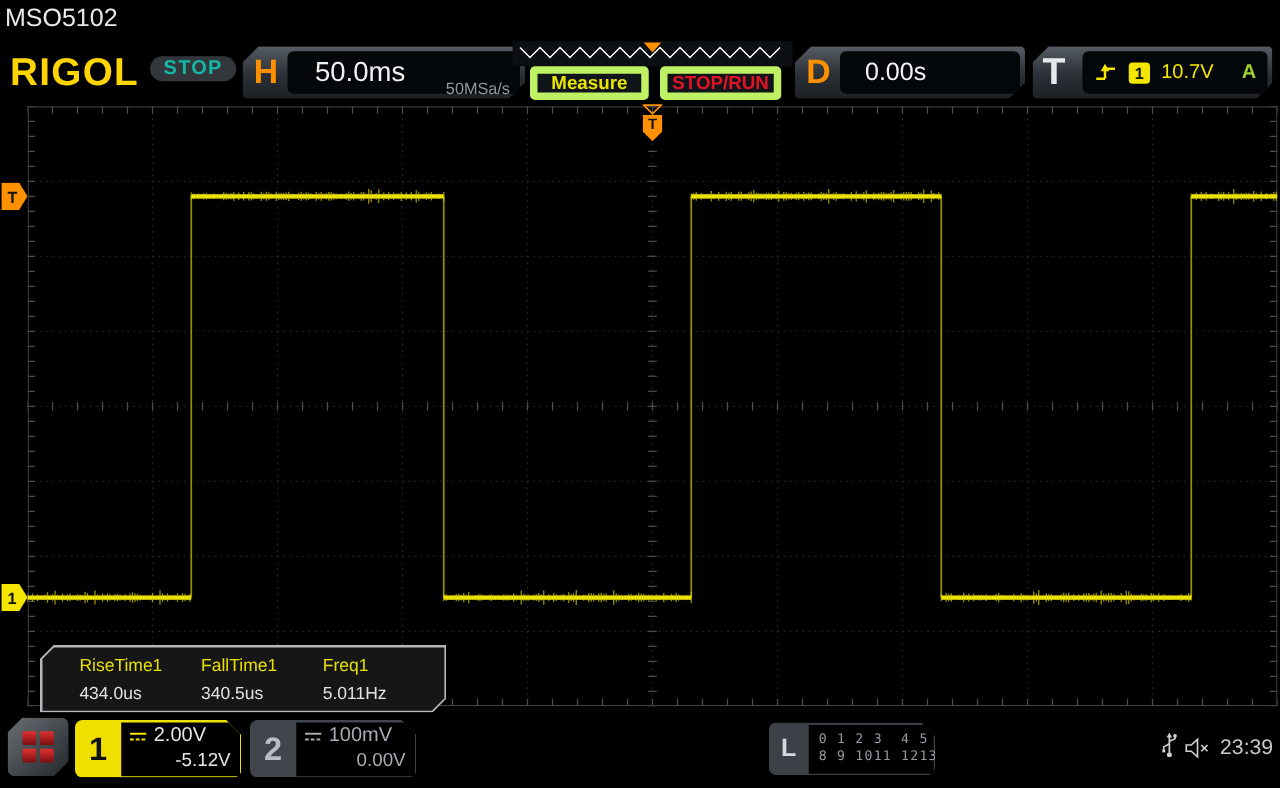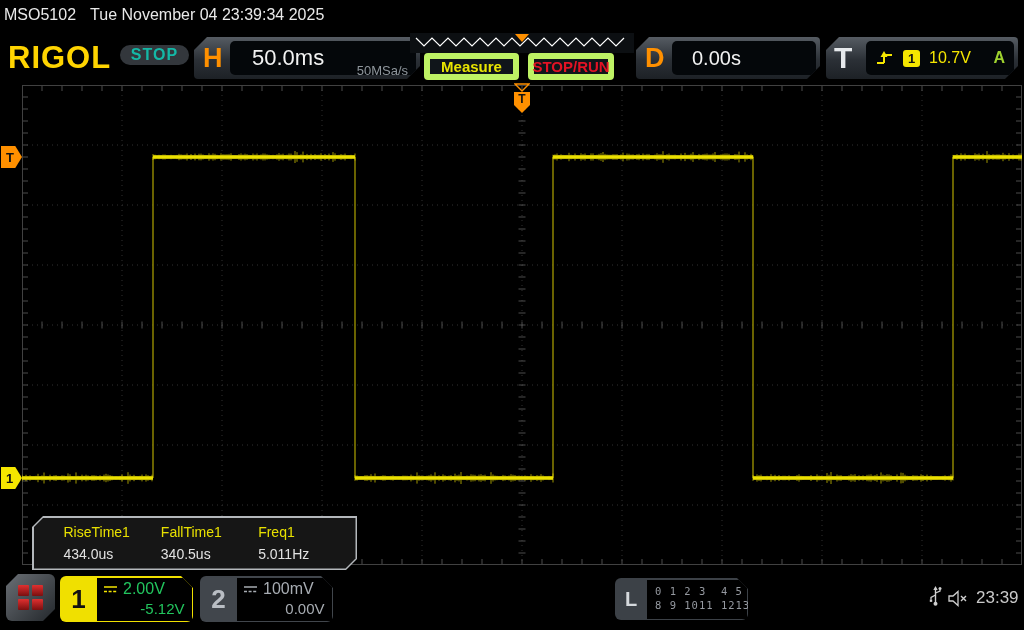--- a/index.html
+++ b/index.html
@@ -1,21 +1,21 @@
 <!DOCTYPE html>
 <html><head>
 <meta charset="utf-8">
 <style>
   * { margin:0; padding:0; box-sizing:border-box; }
   html,body { background:#000; }
   body { font-family:"Liberation Sans", sans-serif; }
   .screen { position:relative; width:1024px; height:630px; background:#000; overflow:hidden; }
 
   
-  .titlebar { position:absolute; left:0; top:0; width:1024px; height:30px; display:flex; align-items:center; gap:14px; padding-left:4px; color:#e9e9e9; font-size:16px; }
+  .titlebar { position:absolute; left:0; top:0; width:1024px; height:30px; display:flex; align-items:center; gap:14px; padding-left:4px; color:#e9e9e9; font-size:20px; }
 
   
   .logo { position:absolute; left:8px; top:40px; font-family:Liberation Sans, sans-serif; font-weight:900; font-size:31px; color:#ffd400; letter-spacing:1px; }
   .stopoval { position:absolute; left:120px; top:45px; width:69px; height:20px; border-radius:15px; background:#33373c; color:#14b8a6; font-weight:bold; font-size:16px; letter-spacing:1px; display:flex; align-items:center; justify-content:center; }
 
   .tab { position:absolute; top:37px; height:42px; background:linear-gradient(180deg,#565c63 0%,#2b3036 55%,#1d2126 100%); clip-path:polygon(13px 0, 100% 0, 100% calc(100% - 13px), calc(100% - 13px) 100%, 0 100%, 0 13px); border-radius:4px; }
   .tabletter { position:absolute; left:9px; top:50%; transform:translateY(-50%); font-size:27px; font-weight:bold; color:#ff9000; }
   .tabpill { position:absolute; left:36px; top:4px; right:4px; bottom:4px; background:#04070a; border-radius:5px; display:flex; align-items:center; }
   .htab { left:194px; width:226px; }
   .timebase { color:#f2f2f2; font-size:22px; margin-left:22px; }
@@ -25,21 +25,21 @@
   .ttab { left:826px; width:192px; }
   .ttab .tabletter { color:#e6e9ec; font-size:30px; left:8px; }
   .ttab .tabpill { left:40px; gap:9px; padding:0 9px; }
   .badge1 { width:17px; height:17px; background:#f5e600; color:#111; border-radius:3px; font-size:13px; font-weight:bold; display:flex; align-items:center; justify-content:center; }
   .tlevel { color:#f5e600; font-size:16px; }
   .tmode { margin-left:auto; color:#9ed12f; font-weight:bold; font-size:16px; }
 
   .overview { position:absolute; left:410px; top:33px; width:224px; height:20px; background:#0c0f12; }
   .hbtn { position:absolute; top:53px; height:27px; background:#10151a; border:6px solid #bef264; border-radius:4px; font-weight:bold; font-size:15px; display:flex; align-items:center; justify-content:center; cursor:default; }
   .measurebtn { left:424px; width:95px; color:#e8e400; }
-  .stoprunbtn { left:528px; width:86px; color:#e31224; }
+  .stoprunbtn { left:528px; width:97px; color:#e31224; }
 
   
   .plot { position:absolute; left:22px; top:85px; width:1000px; height:480px; background:#000; }
   .plot svg { position:absolute; left:0; top:0; }
 
   .sidemarker { position:absolute; width:21px; height:22px; clip-path:polygon(0 0, 68% 0, 100% 50%, 68% 100%, 0 100%); display:flex; align-items:center; padding-left:5px; font-size:13px; font-weight:bold; color:#111; }
   .trigpin { position:absolute; width:16px; height:21px; background:#ff9000; clip-path:polygon(0 0, 100% 0, 100% 62%, 50% 100%, 0 62%); color:#111; font-size:12px; font-weight:bold; text-align:center; line-height:14px; }
   .trigtri { position:absolute; }
 
   
@@ -54,41 +54,40 @@
   .menugrid { display:grid; grid-template-columns:11px 11px; grid-template-rows:11px 11px; gap:3px; }
   .menusq { background:linear-gradient(180deg,#e03030,#7a0f0f); border-radius:1px; }
 
   .chwrap { position:absolute; top:576px; width:133px; height:46px; clip-path:polygon(0 0, calc(100% - 12px) 0, 100% 12px, 100% 100%, 0 100%); border-radius:6px; }
   .chinner { position:absolute; left:37px; top:1.5px; right:1.5px; bottom:1.5px; background:#000; padding:2px 7px 2px 6px; }
   .chnum { position:absolute; left:0; top:0; width:37px; height:100%; display:flex; align-items:center; justify-content:center; font-size:26px; font-weight:bold; }
   .chrow1 { display:flex; align-items:center; gap:5px; font-size:16px; }
   .chrow2 { text-align:right; font-size:15px; margin-top:2px; }
   .ch1 { left:60px; background:#f0e000; }
   .ch1 .chnum { color:#111; }
-  .ch1 .chrow1, .ch1 .chrow2 { color:#22c55e;text-align:right; }
+  .ch1 .chrow1, .ch1 .chrow2 { color:#e5e5e5;text-align:right; }
   .ch2 { left:200px; background:#41464c; }
   .ch2 .chnum { color:#b9bec4; }
   .ch2 .chrow1, .ch2 .chrow2 { color:#a7acb2; }
 
   .lwrap { position:absolute; left:615px; top:578px; width:133px; height:42px; background:#3c4147; clip-path:polygon(0 0, calc(100% - 11px) 0, 100% 11px, 100% 100%, 0 100%); border-radius:6px; }
   .linner { position:absolute; left:32px; top:1.5px; right:1.5px; bottom:1.5px; background:#000; padding:4px 0 0 8px; }
   .lletter { position:absolute; left:0; top:0; width:32px; height:100%; display:flex; align-items:center; justify-content:center; color:#d5d9dd; font-size:20px; font-weight:bold; }
   .lrow { font-family:"DejaVu Sans Mono", monospace; font-size:10.5px; line-height:14px; color:#9599a0; white-space:pre; letter-spacing:1px; }
 
   .clock { position:absolute; left:976px; top:588px; color:#c9c9c9; font-size:17px; }
   .statusicon { position:absolute; }
 </style>
 </head>
 <body>
 
 <div class="screen">
 
   <div class="titlebar">
     <span>MSO5102</span>
-    <span>Tue November 04 23:39:34 2025</span>
   </div>
 
   <div class="logo">RIGOL</div>
   <div class="stopoval">STOP</div>
 
   <div class="tab htab">
     <span class="tabletter">H</span>
     <div class="tabpill">
       <span class="timebase">50.0ms</span>
       <div class="srate">

